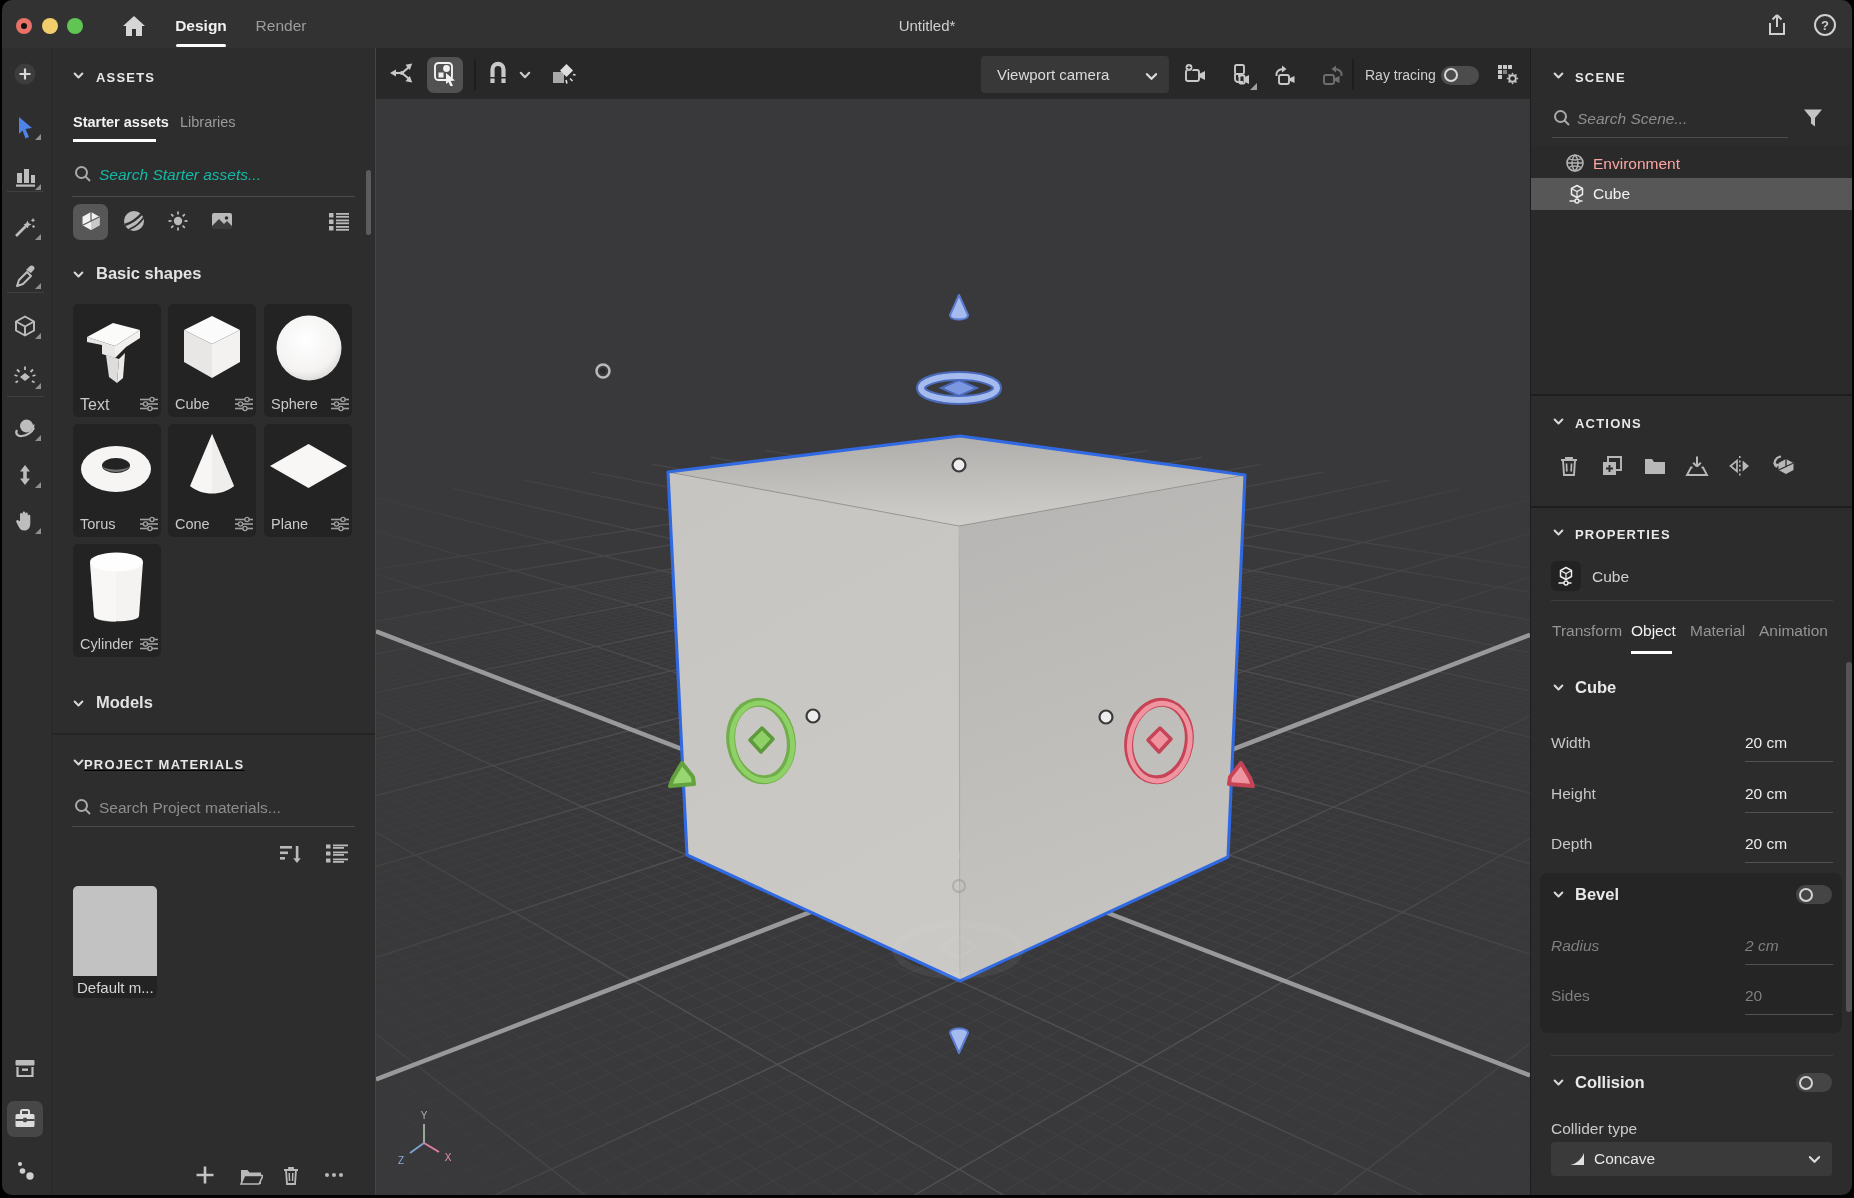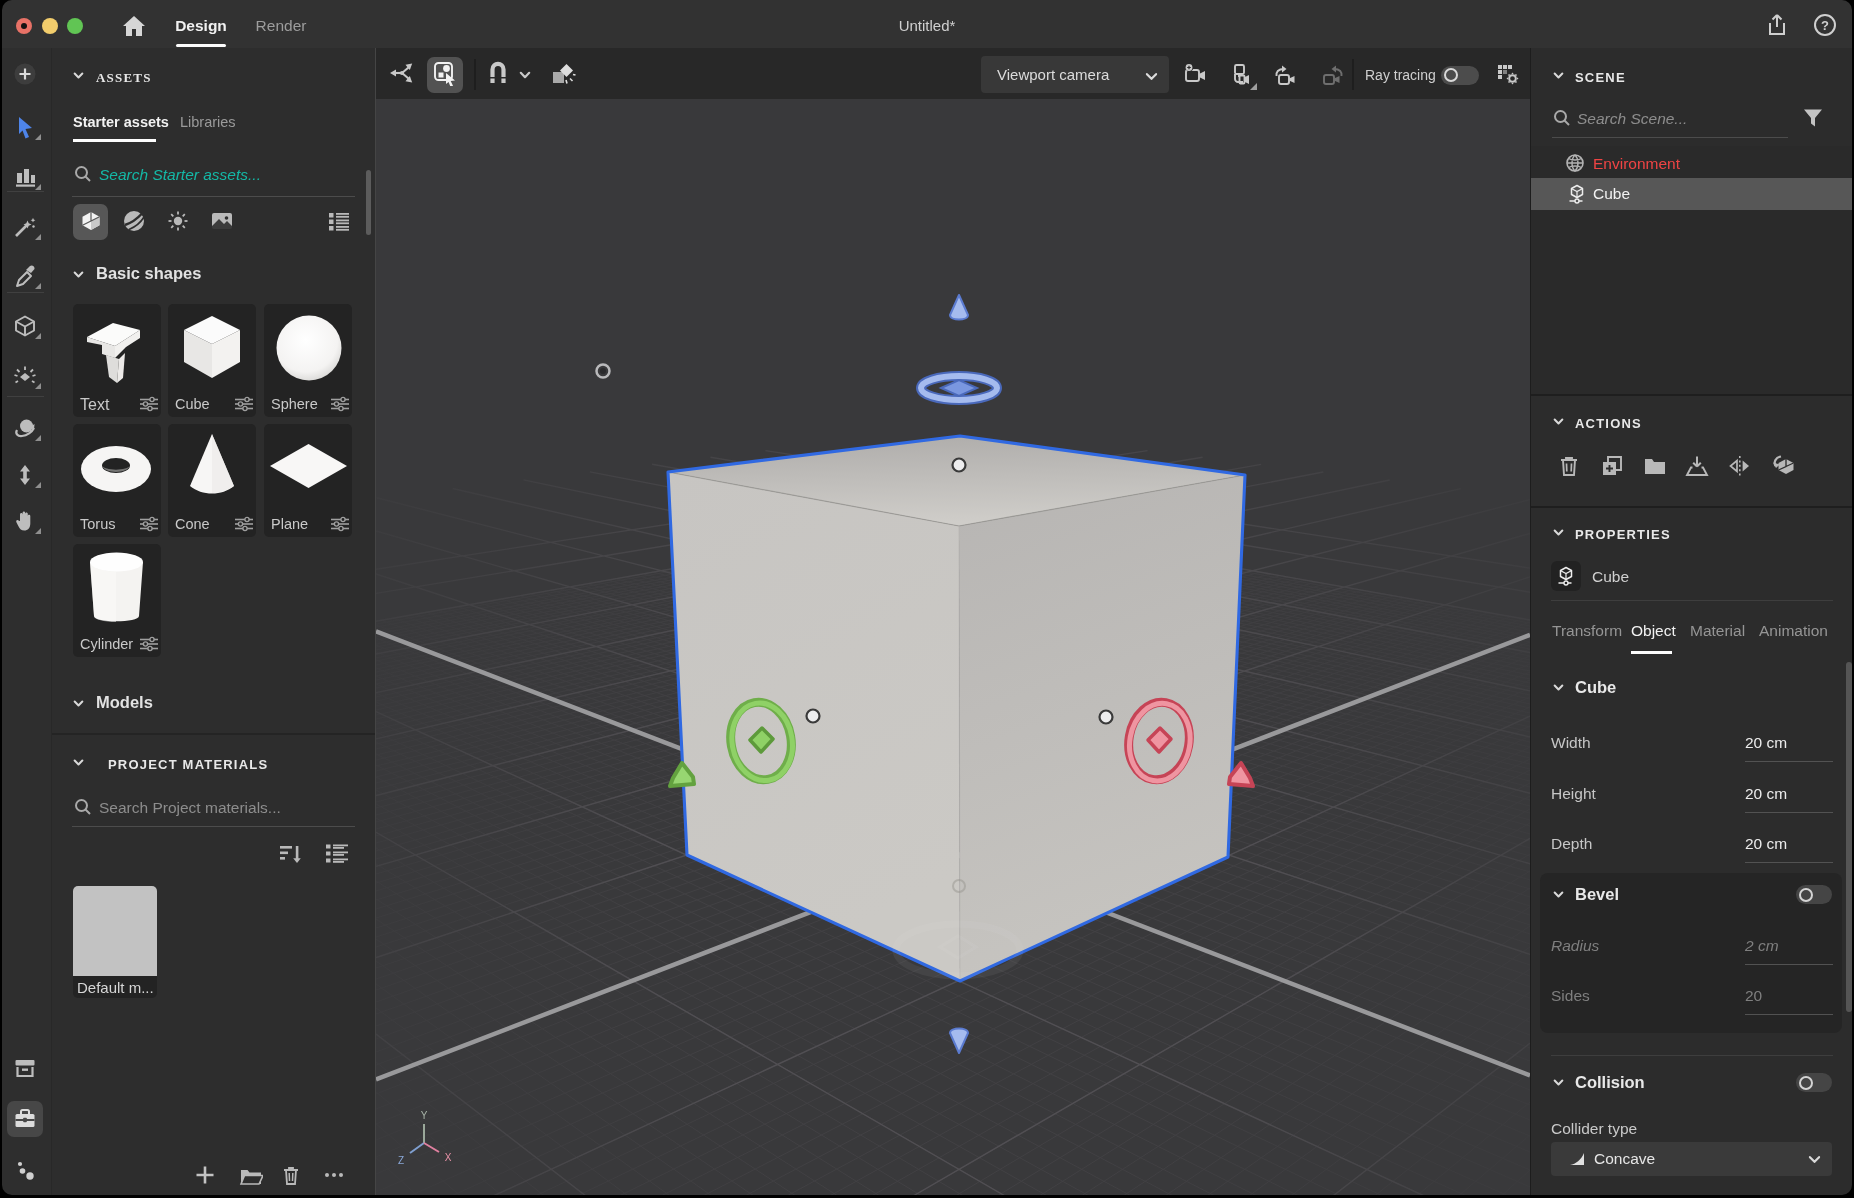--- a/index.html
+++ b/index.html
@@ -124,21 +124,21 @@
 <svg class="abs" style="left:12px;top:1157px;" width="26" height="26" viewBox="0 0 26 26">
     <circle cx="8" cy="7" r="2.1" fill="#cfcfcf"></circle>
     <circle cx="10.5" cy="14" r="2.8" fill="#cfcfcf"></circle>
     <circle cx="18" cy="19" r="3.7" fill="#cfcfcf"></circle>
   </svg>
 <div class="abs" style="left:52px;top:48px;width:323px;height:1150px;background:#2d2d2d;"></div>
 <div class="abs" style="left:375px;top:48px;width:1px;height:1150px;background:#454545;"></div>
 <svg class="abs" style="left:73px;top:70px;" width="11" height="11" viewBox="0 0 11 11">
     <path d="M1.65 3.52 L5.5 7.48 L9.35 3.52" stroke="#d9d9d9" stroke-width="2" fill="none" stroke-linecap="round" stroke-linejoin="round"></path>
   </svg>
-<div class="abs" style="left:96px;top:68px;font-family:Liberation Serif, serif;"><span class="hdr">ASSETS</span></div>
+<div class="abs" style="left:96px;top:68px;"><span class="hdr">ASSETS</span></div>
 <div class="abs" style="left:73px;top:114px;font-size:14.5px;font-weight:bold;color:#f2f2f2;">Starter assets</div>
 <div class="abs" style="left:73px;top:139px;width:83px;height:2.5px;background:#fdfdfd;"></div>
 <div class="abs" style="left:180px;top:114px;font-size:14.5px;color:#9a9a9a;">Libraries</div>
 <svg class="abs" style="left:74px;top:165px;" width="18" height="18" viewBox="0 0 18 18">
     <circle cx="7.5" cy="7.5" r="5.5" stroke="#a9a9a9" stroke-width="2" fill="none"></circle>
     <path d="M11.5 11.5 L16 16" stroke="#a9a9a9" stroke-width="2"></path>
   </svg>
 <div class="abs" style="left:99px;top:166px;font-size:15.5px;font-style:italic;color:#14b8a6;">Search Starter assets...</div>
 <div class="abs" style="left:72px;top:196px;width:283px;height:1px;background:#4c4c4c;"></div>
 <div class="abs" style="left:73px;top:204px;width:35px;height:36px;border-radius:7px;background:#575757;"></div>
@@ -336,21 +336,21 @@
   </svg>
 <div class="abs" style="left:366px;top:170px;width:5px;height:65px;background:#5c5c5c;border-radius:3px;"></div>
 <svg class="abs" style="left:73px;top:698px;" width="11" height="11" viewBox="0 0 11 11">
     <path d="M1.65 3.52 L5.5 7.48 L9.35 3.52" stroke="#d9d9d9" stroke-width="2" fill="none" stroke-linecap="round" stroke-linejoin="round"></path>
   </svg>
 <div class="abs" style="left:96px;top:693px;font-size:16.5px;font-weight:bold;color:#e2e2e2;">Models</div>
 <div class="abs" style="left:52px;top:733px;width:323px;height:2px;background:#242424;"></div>
 <svg class="abs" style="left:73px;top:757px;" width="11" height="11" viewBox="0 0 11 11">
     <path d="M1.65 3.52 L5.5 7.48 L9.35 3.52" stroke="#d9d9d9" stroke-width="2" fill="none" stroke-linecap="round" stroke-linejoin="round"></path>
   </svg>
-<div class="abs" style="left:108px;top:755px;"><span class="hdr">PROJECT MATERIALS</span></div>
+<div class="abs" style="left:84px;top:755px;text-decoration:underline;"><span class="hdr">PROJECT MATERIALS</span></div>
 <svg class="abs" style="left:74px;top:798px;" width="18" height="18" viewBox="0 0 18 18">
     <circle cx="7.5" cy="7.5" r="5.5" stroke="#a9a9a9" stroke-width="2" fill="none"></circle>
     <path d="M11.5 11.5 L16 16" stroke="#a9a9a9" stroke-width="2"></path>
   </svg>
 <div class="abs" style="left:99px;top:799px;font-size:15.5px;color:#8d8d8d;">Search Project materials...</div>
 <div class="abs" style="left:72px;top:826px;width:283px;height:1px;background:#4c4c4c;"></div>
 <svg class="abs" style="left:279px;top:843px;" width="24" height="22" viewBox="0 0 24 22">
     <g fill="#b9b9b9">
       <rect x="1" y="3" width="12" height="2.6"></rect>
       <rect x="1" y="8.5" width="8" height="2.6"></rect>
@@ -572,21 +572,21 @@
 <div class="abs" style="left:1577px;top:110px;font-size:15.5px;font-style:italic;color:#8d8d8d;">Search Scene...</div>
 <div class="abs" style="left:1552px;top:137px;width:236px;height:1px;background:#4c4c4c;"></div>
 <svg class="abs" style="left:1802px;top:107px;" width="22" height="22" viewBox="0 0 22 22">
     <path d="M2 2.5 L20 2.5 L13 11 L13 19.5 L9 16.5 L9 11 Z" fill="#c3c3c3"></path>
   </svg>
 <div class="abs" style="left:1531px;top:146px;width:323px;height:248px;background:#2a2a2a;"></div>
 <svg class="abs" style="left:1565px;top:153px;" width="20" height="20" viewBox="0 0 20 20">
     <circle cx="10" cy="10" r="8" stroke="#b3b3b3" stroke-width="1.6" fill="none"></circle>
     <path d="M2 10 L18 10 M10 2 C6 6 6 14 10 18 C14 14 14 6 10 2 M3.5 5.5 C7 7.5 13 7.5 16.5 5.5 M3.5 14.5 C7 12.5 13 12.5 16.5 14.5" stroke="#b3b3b3" stroke-width="1.4" fill="none"></path>
   </svg>
-<div class="abs" style="left:1593px;top:155px;font-size:15.5px;color:#ef4444;">Environment</div>
+<div class="abs" style="left:1593px;top:155px;font-size:15.5px;color:#fca5a5;">Environment</div>
 <div class="abs" style="left:1531px;top:178px;width:323px;height:32px;background:#575757;"></div>
 <svg class="abs" style="left:1567px;top:184px;" width="20" height="20" viewBox="0 0 20 20">
     <path d="M10 1.5 L15.5 4.5 L15.5 10.5 L10 13.5 L4.5 10.5 L4.5 4.5 Z" fill="none" stroke="#ededed" stroke-width="1.5" stroke-linejoin="round"></path>
     <path d="M4.7 4.7 L10 7.5 L15.3 4.7 M10 7.5 L10 13.2" fill="none" stroke="#ededed" stroke-width="1.2"></path>
     <circle cx="10" cy="17" r="2" fill="none" stroke="#ededed" stroke-width="1.4"></circle>
     <path d="M2.5 17 L8 17 M12 17 L15.5 17" stroke="#ededed" stroke-width="1.4"></path>
   </svg>
 <div class="abs" style="left:1593px;top:185px;font-size:15.5px;color:#f2f2f2;">Cube</div>
 <div class="abs" style="left:1531px;top:394px;width:323px;height:2px;background:#1e1e1e;"></div>
 <svg class="abs" style="left:1553px;top:416px;" width="11" height="11" viewBox="0 0 11 11">

